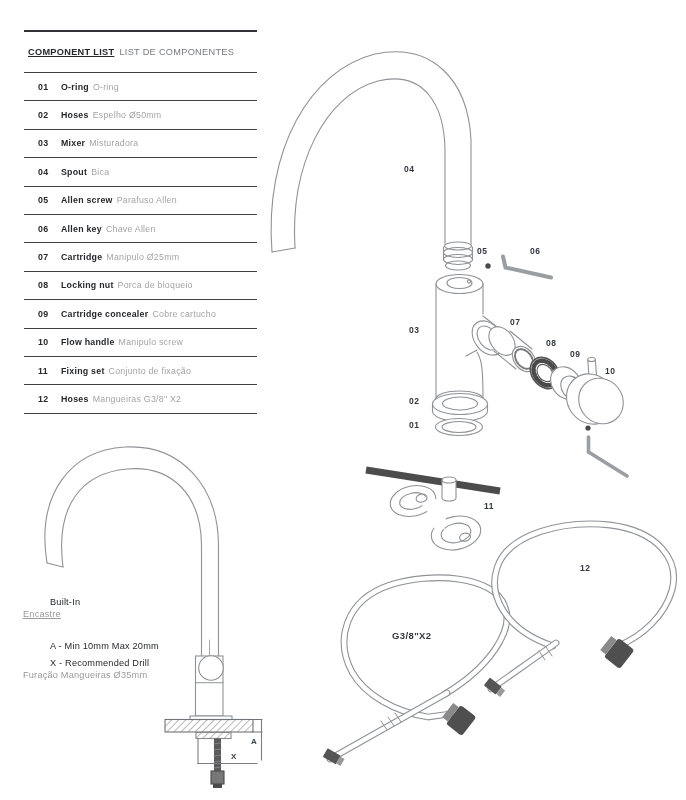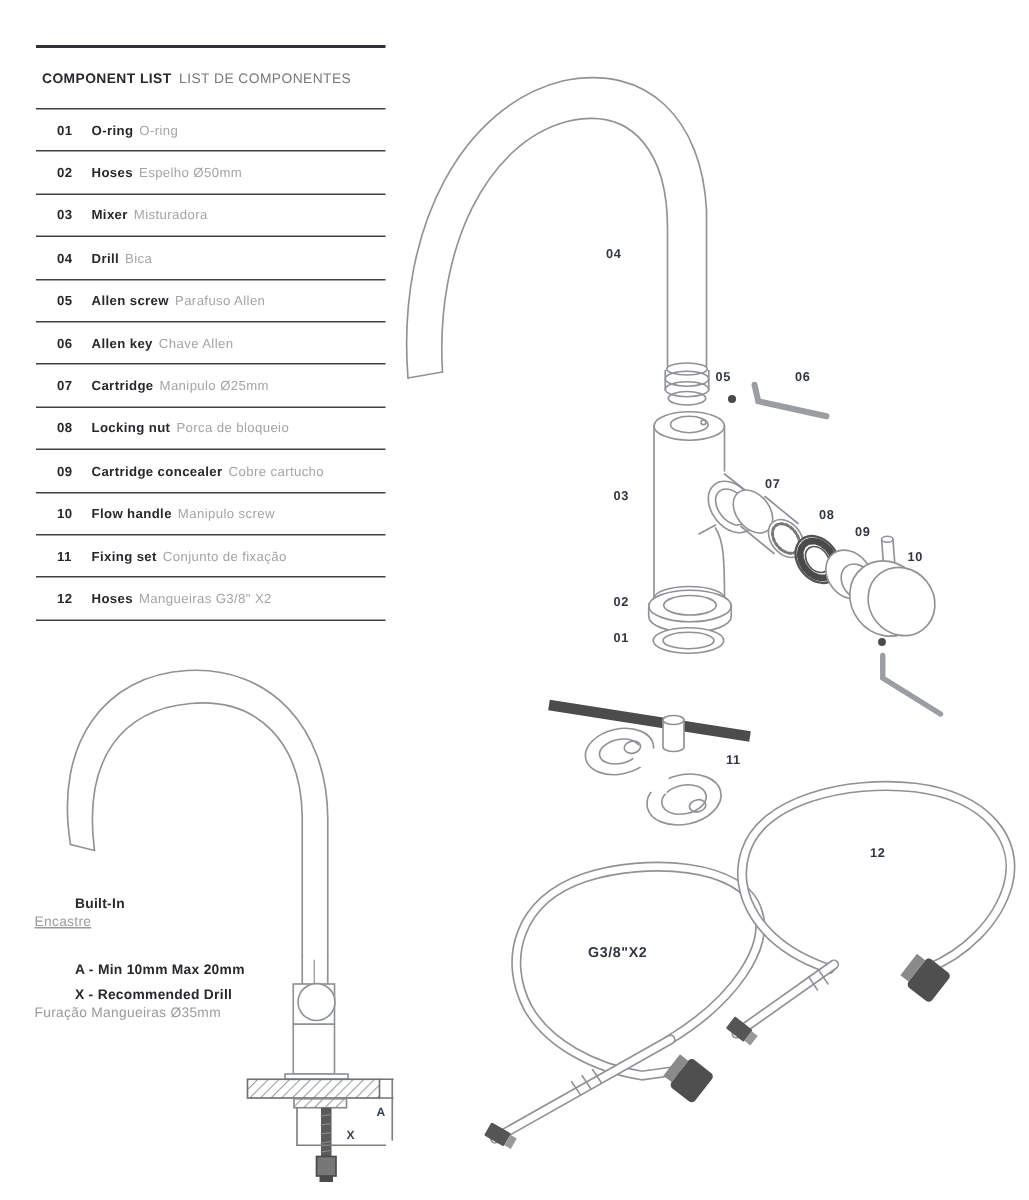--- a/index.html
+++ b/index.html
@@ -3,34 +3,34 @@
 <meta charset="utf-8">
 <style>
   html,body{margin:0;padding:0;background:#fff;}
   .page{position:relative;width:686px;height:800px;background:#ffffff;overflow:hidden;
         font-family:"Liberation Sans",sans-serif;color:#26282b;}
   svg{position:absolute;left:0;top:0;}
   
   .clist{position:absolute;left:24px;top:30px;width:233px;border-top:2px solid #2f3134;}
   .clist-header{height:40px;display:flex;align-items:center;border-bottom:1px solid #3f4145;
                 font-size:9.2px;letter-spacing:.3px;padding-left:4px;white-space:nowrap;}
-  .clist-header .b{font-weight:bold;color:#26282b;}
+  .clist-header .b{font-weight:bold;color:#26282b;text-decoration:underline;}
   .clist-header .g{color:#77797c;margin-left:5px;}
   .crow{height:27.4px;display:flex;align-items:center;border-bottom:1px solid #3f4145;
         font-size:8.8px;letter-spacing:.25px;white-space:nowrap;}
   .crow .num{font-weight:bold;width:23px;margin-left:14px;color:#26282b;}
   .crow .nm{font-weight:bold;color:#26282b;}
   .crow .ds{color:#a4a4a6;margin-left:4px;}
   
   .plbl{position:absolute;font-size:8.5px;font-weight:bold;color:#31363f;letter-spacing:.4px;}
   .plbl.big{font-size:9.5px;}
   .dim{position:absolute;font-size:8px;font-weight:bold;color:#3b4350;}
   
   .bi{position:absolute;font-size:9.2px;letter-spacing:.2px;white-space:nowrap;}
-  .bi.b{font-weight:bold;color:#26282b;padding-left:27px;}
+  .bi.b{font-weight:normal;color:#26282b;padding-left:27px;}
   .bi.g{color:#9b9b9b;}
 </style>
 </head>
 <body>
 
 <div class="page">
 
 <svg width="686" height="800" viewBox="0 0 686 800">
   <defs>
     <pattern id="hatch" patternUnits="userSpaceOnUse" width="5" height="5" patternTransform="rotate(45)">
@@ -208,21 +208,21 @@
       <span class="nm">Hoses</span>
       <span class="ds">Espelho Ø50mm</span>
     </div>
     <div class="crow">
       <span class="num">03</span>
       <span class="nm">Mixer</span>
       <span class="ds">Misturadora</span>
     </div>
     <div class="crow">
       <span class="num">04</span>
-      <span class="nm">Drill</span>
+      <span class="nm">Spout</span>
       <span class="ds">Bica</span>
     </div>
     <div class="crow">
       <span class="num">05</span>
       <span class="nm">Allen screw</span>
       <span class="ds">Parafuso Allen</span>
     </div>
     <div class="crow">
       <span class="num">06</span>
       <span class="nm">Allen key</span>

